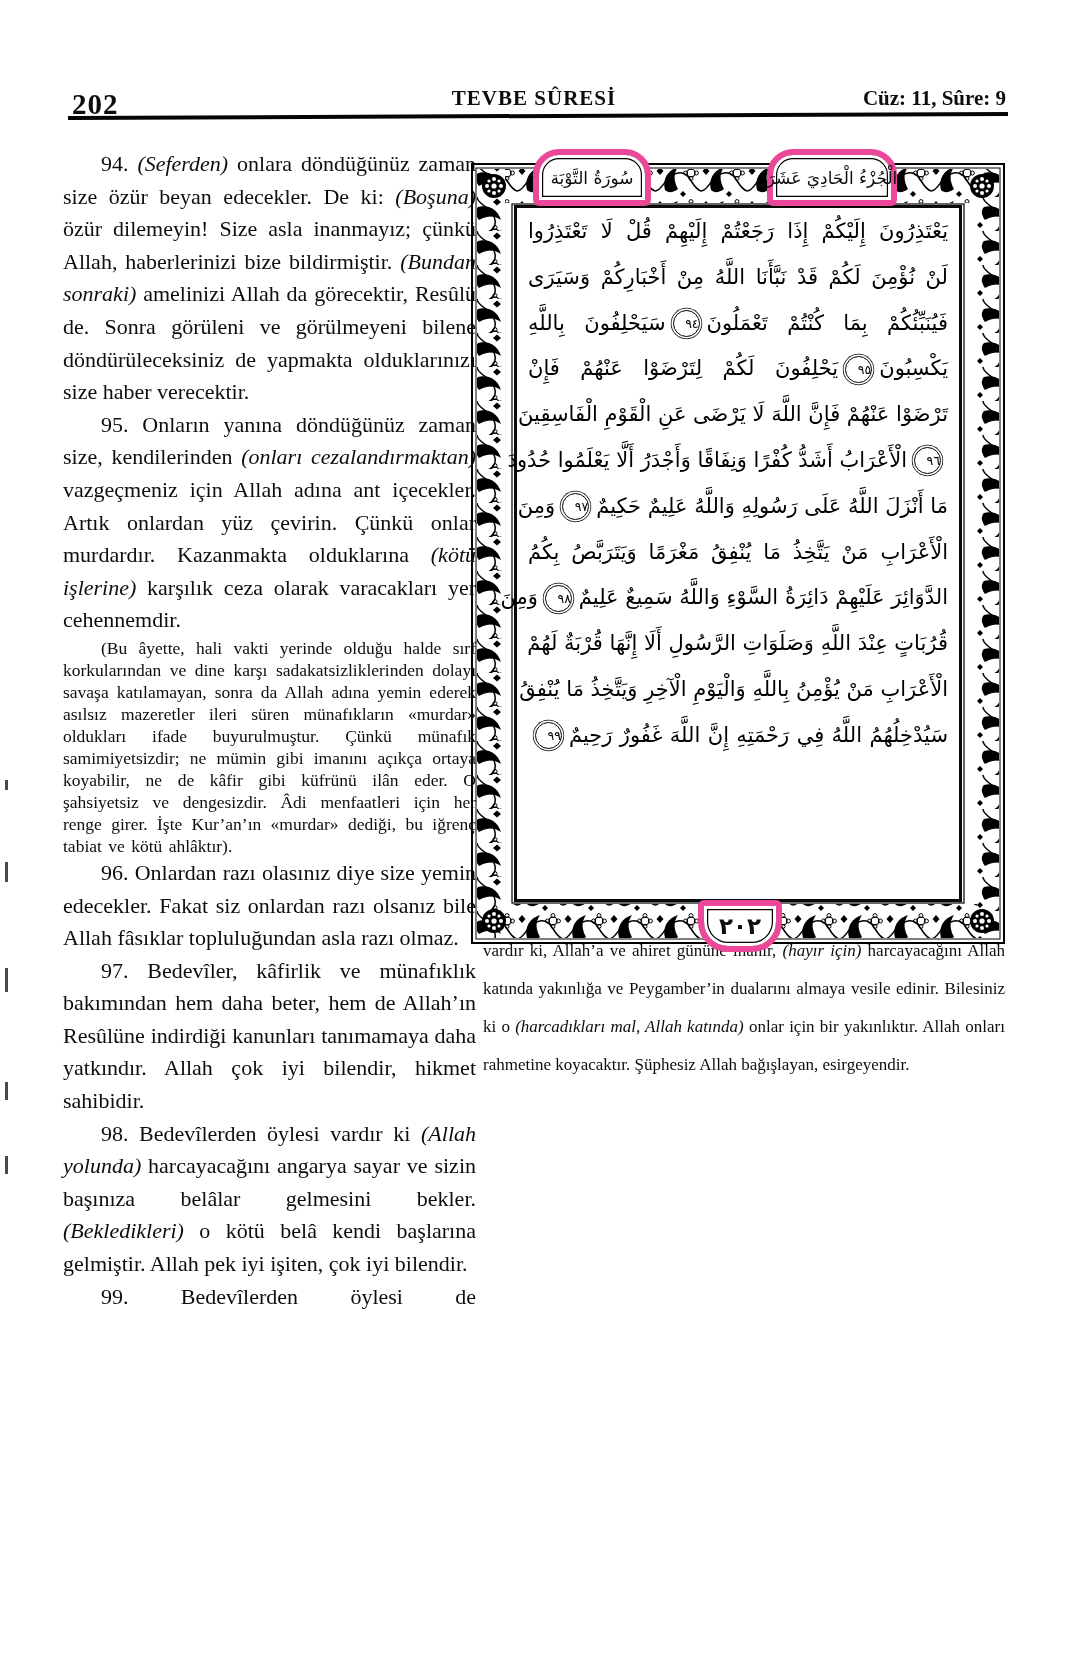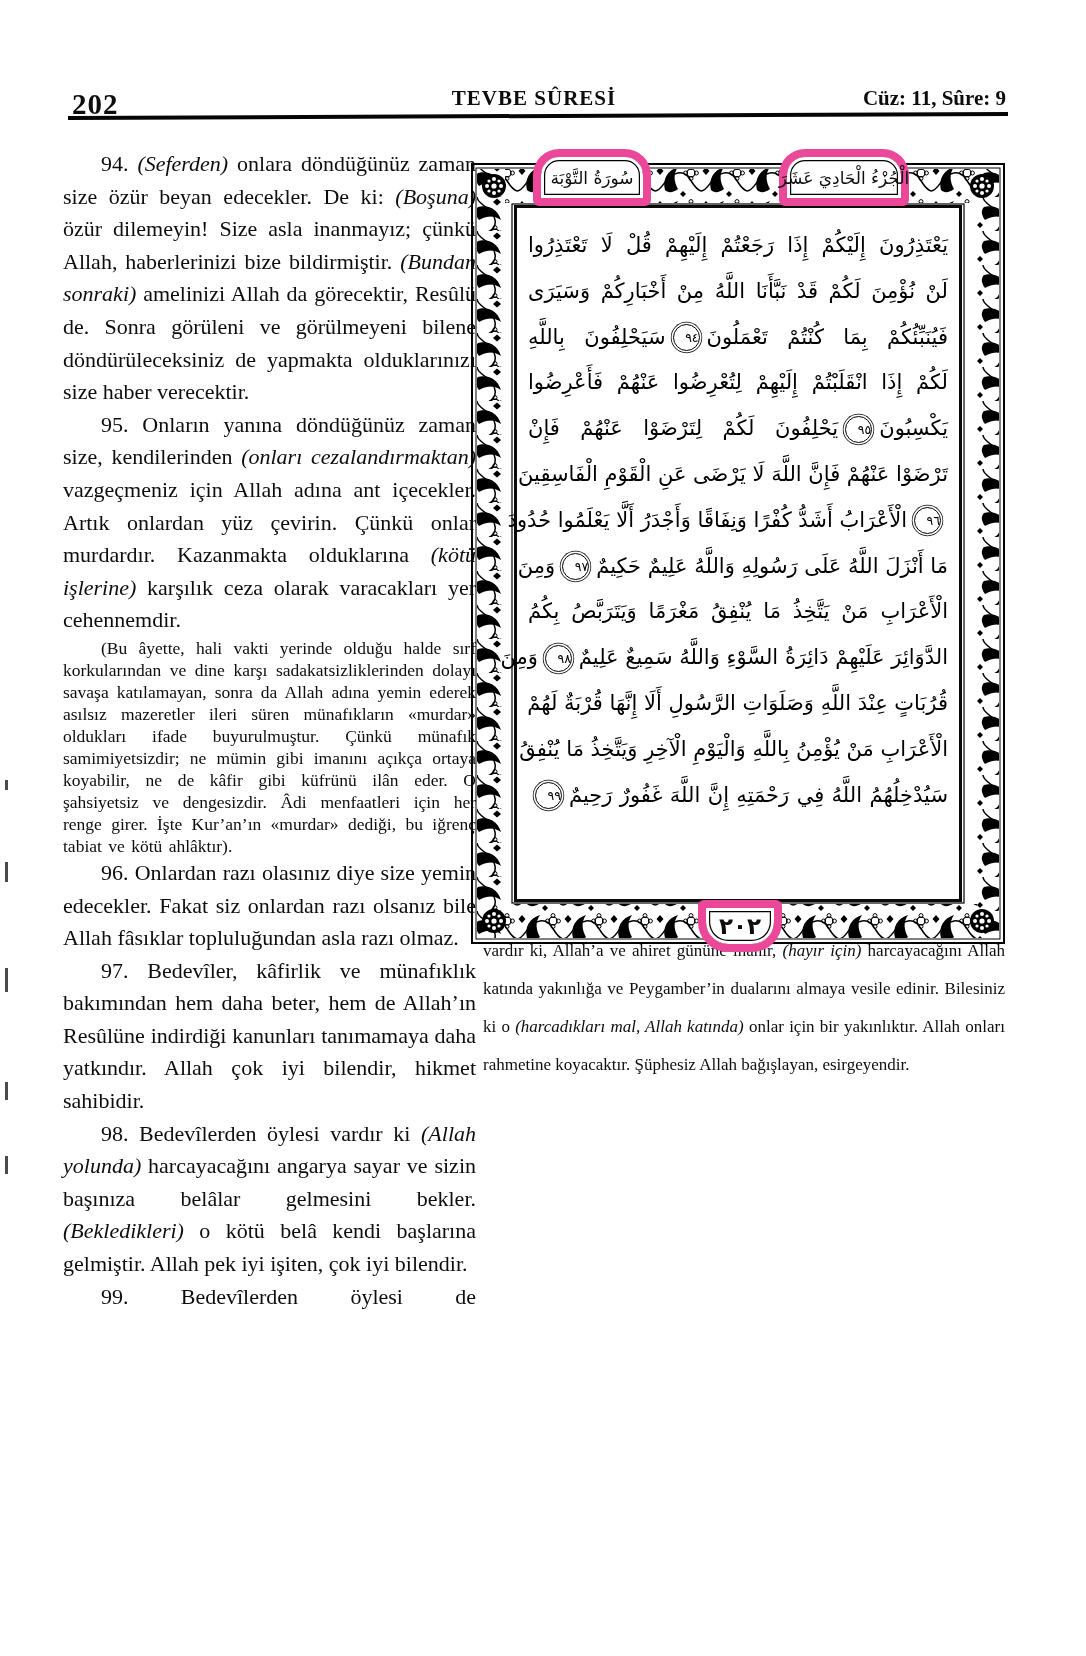--- a/index.html
+++ b/index.html
@@ -46,48 +46,48 @@
   
   .tick{position:absolute;left:5px;width:3px;background:#4a4a4a;}
   
   .quran-frame{position:absolute;left:471px;top:163px;width:534px;height:781px;}
   .quran-frame svg{position:absolute;left:0;top:0;}
   .qtext-box{
     position:absolute;left:43px;top:42px;width:448px;height:697px;
     border:3px solid #0a0a0a;background:#fff;box-sizing:border-box;z-index:2;
   }
   .arabic-area{
-    position:absolute;inset:0;padding:15px 11px;
+    position:absolute;inset:0;padding:1px 11px;
     direction:rtl;
     font-family:"DejaVu Sans", sans-serif;
     font-size:21px;color:#000;
   }
   .arabic-line{
     height:45.8px;line-height:45.8px;
     text-align:justify;text-align-last:justify;
     white-space:nowrap;overflow:visible;
   }
   .ayah{
     display:inline-block;width:27px;height:27px;line-height:25px;
     border:1.6px solid #000;border-radius:50%;
     box-shadow:0 0 0 1.5px #fff, 0 0 0 2.2px #000;
     font-size:12.5px;text-align:center;vertical-align:middle;
     margin:0 7px;background:#fff;box-sizing:border-box;
   }
   .cartouche{
     position:absolute;z-index:3;background:#fff;
-    border:8px solid #ec4899;
+    border:6px solid #ec4899;
     box-shadow:inset 0 0 0 3px #fff, inset 0 0 0 4.2px #000;
     display:flex;align-items:center;justify-content:center;
     direction:rtl;font-family:"DejaVu Sans", sans-serif;
     white-space:nowrap;box-sizing:border-box;
   }
   .cart-top{top:-14px;height:57px;border-radius:26px 26px 6px 6px;font-size:17px;}
   .cart-surah{left:62px;width:118px;}
-  .cart-juz{left:308px;width:130px;justify-content:center;}
+  .cart-juz{left:296px;width:130px;justify-content:center;}
   .cart-page{
     left:227px;top:737px;width:84px;height:52px;
     border-radius:6px 6px 30px 30px;font-size:23px;font-weight:bold;
     letter-spacing:4px;
   }
 </style>
 </head>
 <body>
 
 <div class="page">
@@ -209,21 +209,20 @@
             </g>
           </g>
       </g>
     </svg>
 
     <div class="qtext-box">
       <div class="arabic-area">
           <div class="arabic-line"><span>يَعْتَذِرُونَ إِلَيْكُمْ إِذَا رَجَعْتُمْ إِلَيْهِمْ قُلْ لَا تَعْتَذِرُوا</span></div>
           <div class="arabic-line"><span>لَنْ نُؤْمِنَ لَكُمْ قَدْ نَبَّأَنَا اللَّهُ مِنْ أَخْبَارِكُمْ وَسَيَرَى</span></div>
           <div class="arabic-line"><span>فَيُنَبِّئُكُمْ بِمَا كُنْتُمْ تَعْمَلُونَ</span><span class="ayah">٩٤</span><span>سَيَحْلِفُونَ بِاللَّهِ</span></div>
-          <div class="arabic-line"><span>لَكُمْ إِذَا انْقَلَبْتُمْ إِلَيْهِمْ لِتُعْرِضُوا عَنْهُمْ فَأَعْرِضُوا</span></div>
           <div class="arabic-line"><span>يَكْسِبُونَ</span><span class="ayah">٩٥</span><span>يَحْلِفُونَ لَكُمْ لِتَرْضَوْا عَنْهُمْ فَإِنْ</span></div>
           <div class="arabic-line"><span>تَرْضَوْا عَنْهُمْ فَإِنَّ اللَّهَ لَا يَرْضَى عَنِ الْقَوْمِ الْفَاسِقِينَ</span></div>
           <div class="arabic-line"><span class="ayah">٩٦</span><span>الْأَعْرَابُ أَشَدُّ كُفْرًا وَنِفَاقًا وَأَجْدَرُ أَلَّا يَعْلَمُوا حُدُودَ</span></div>
           <div class="arabic-line"><span>مَا أَنْزَلَ اللَّهُ عَلَى رَسُولِهِ وَاللَّهُ عَلِيمٌ حَكِيمٌ</span><span class="ayah">٩٧</span><span>وَمِنَ</span></div>
           <div class="arabic-line"><span>الْأَعْرَابِ مَنْ يَتَّخِذُ مَا يُنْفِقُ مَغْرَمًا وَيَتَرَبَّصُ بِكُمُ</span></div>
           <div class="arabic-line"><span>الدَّوَائِرَ عَلَيْهِمْ دَائِرَةُ السَّوْءِ وَاللَّهُ سَمِيعٌ عَلِيمٌ</span><span class="ayah">٩٨</span><span>وَمِنَ</span></div>
           <div class="arabic-line"><span>قُرُبَاتٍ عِنْدَ اللَّهِ وَصَلَوَاتِ الرَّسُولِ أَلَا إِنَّهَا قُرْبَةٌ لَهُمْ</span></div>
           <div class="arabic-line"><span>الْأَعْرَابِ مَنْ يُؤْمِنُ بِاللَّهِ وَالْيَوْمِ الْآخِرِ وَيَتَّخِذُ مَا يُنْفِقُ</span></div>
           <div class="arabic-line"><span>سَيُدْخِلُهُمُ اللَّهُ فِي رَحْمَتِهِ إِنَّ اللَّهَ غَفُورٌ رَحِيمٌ</span><span class="ayah">٩٩</span></div>
         </div>

